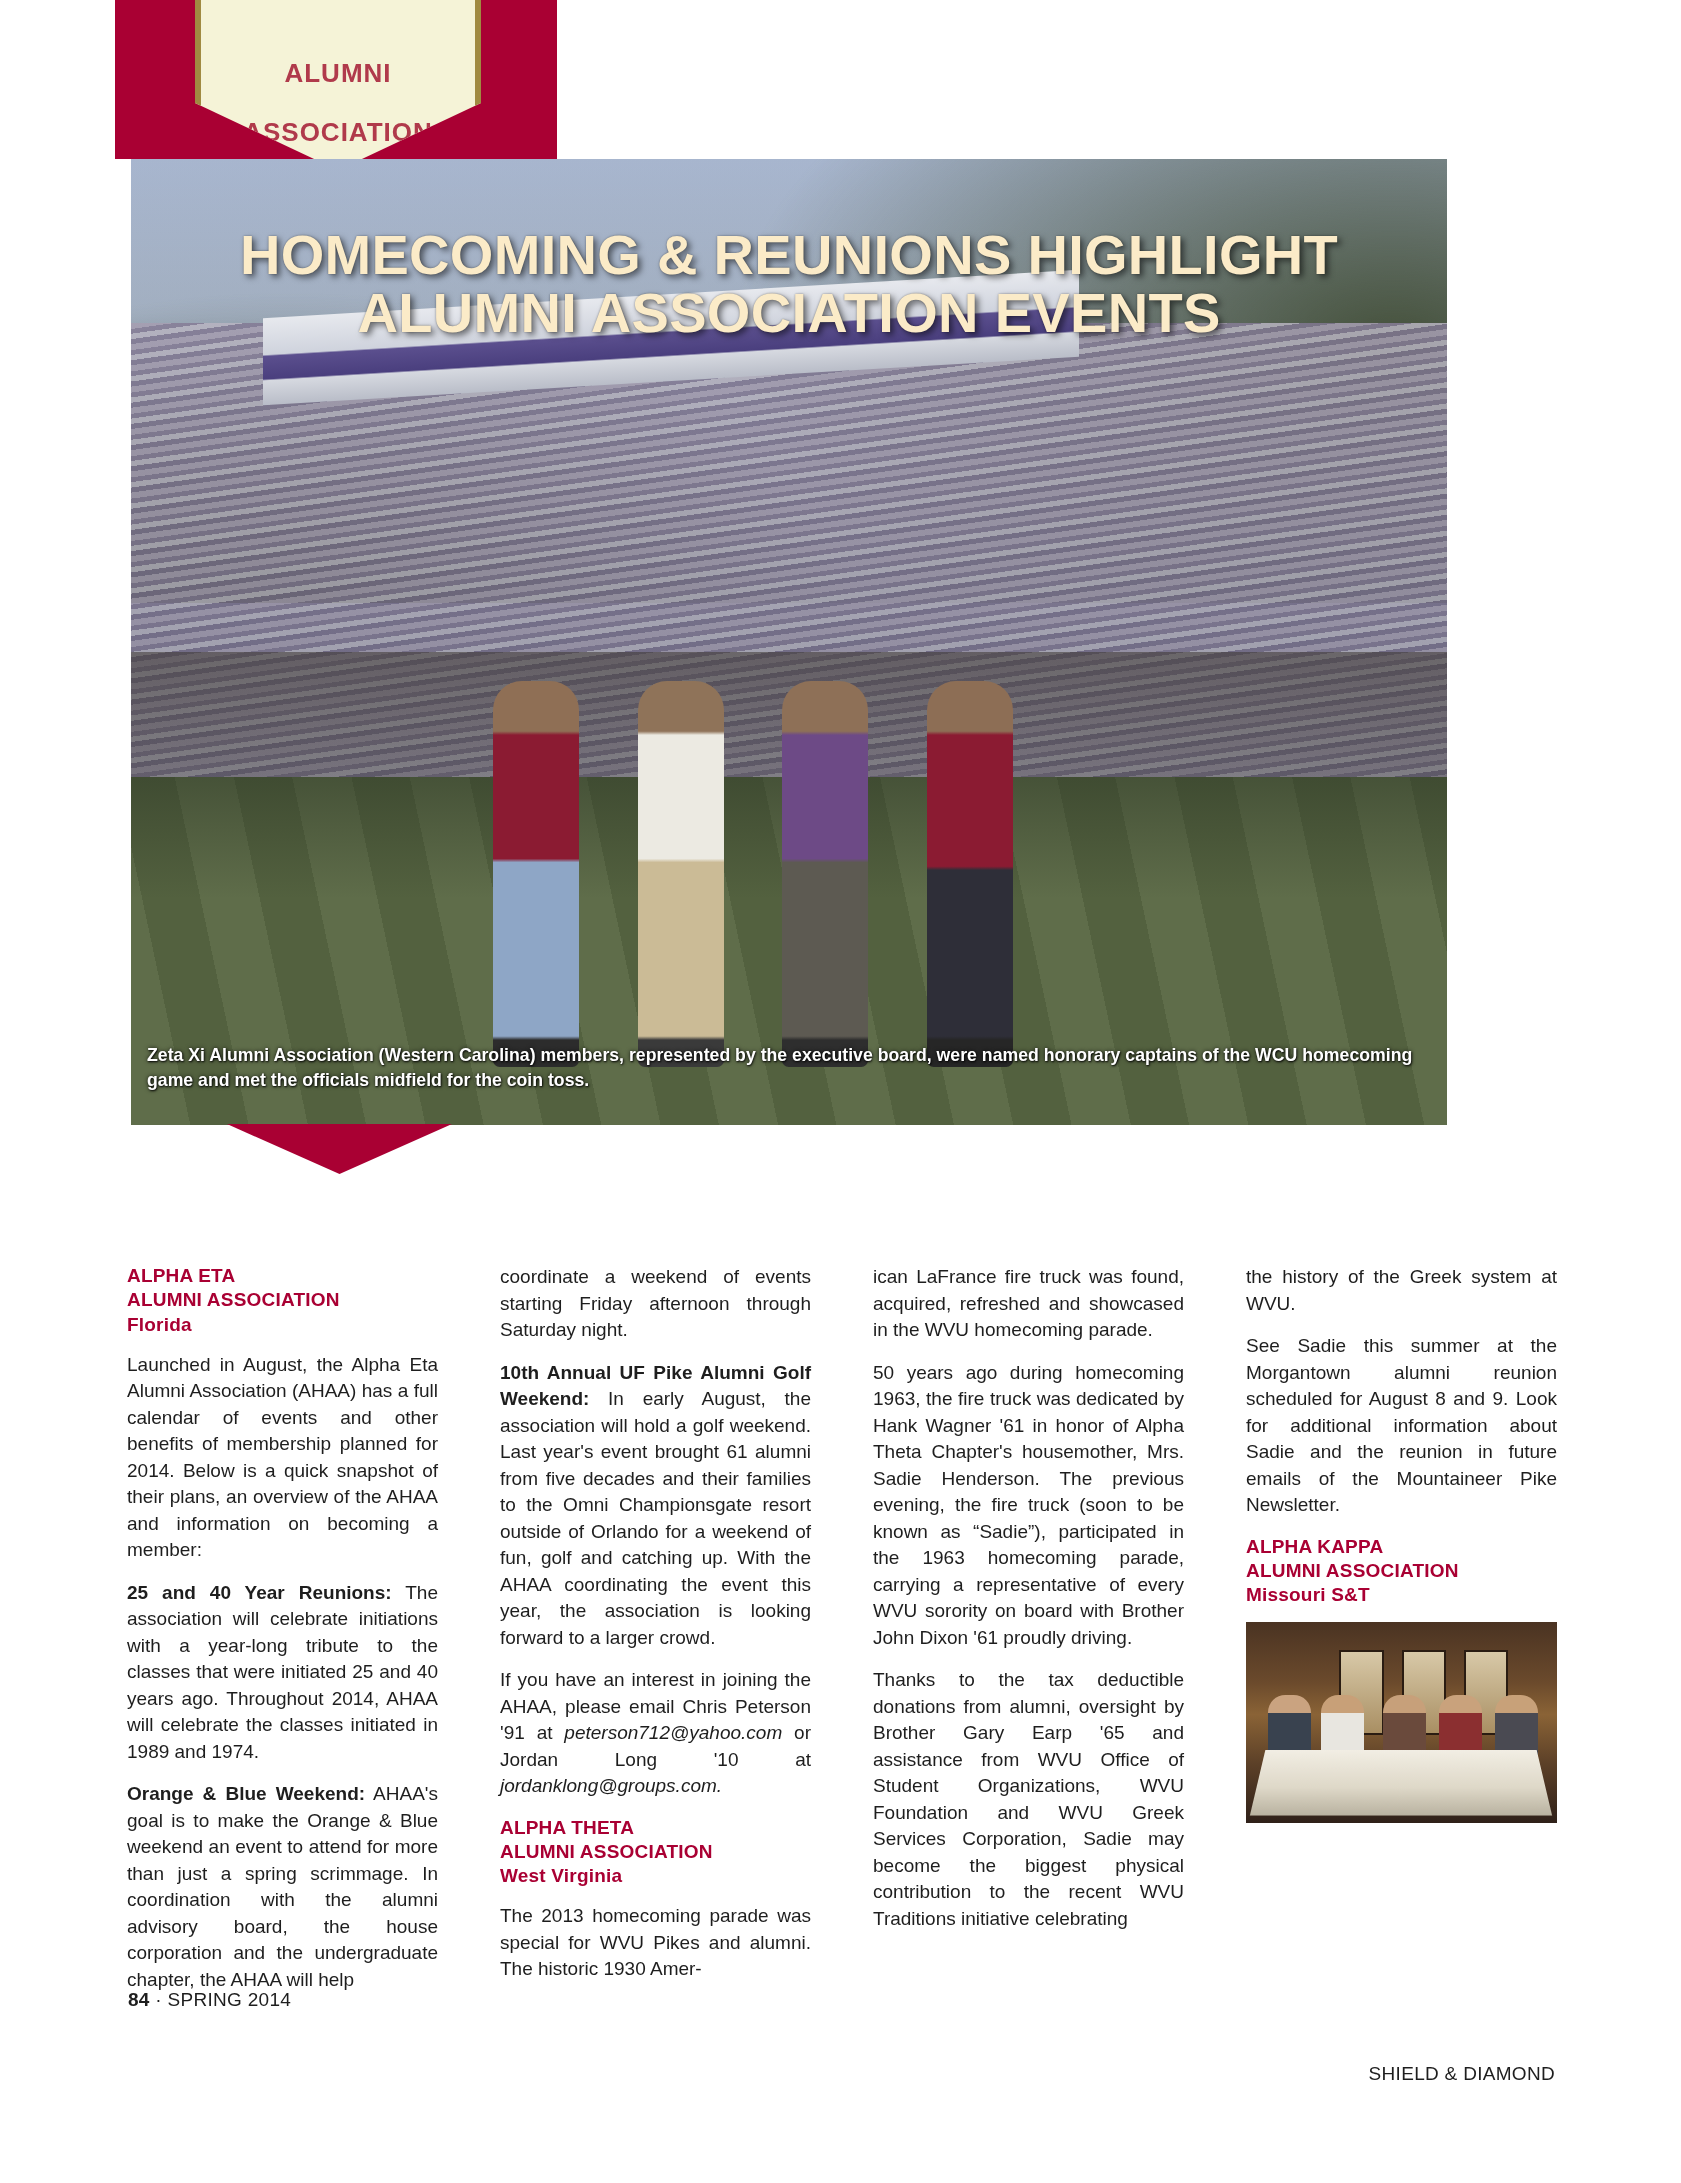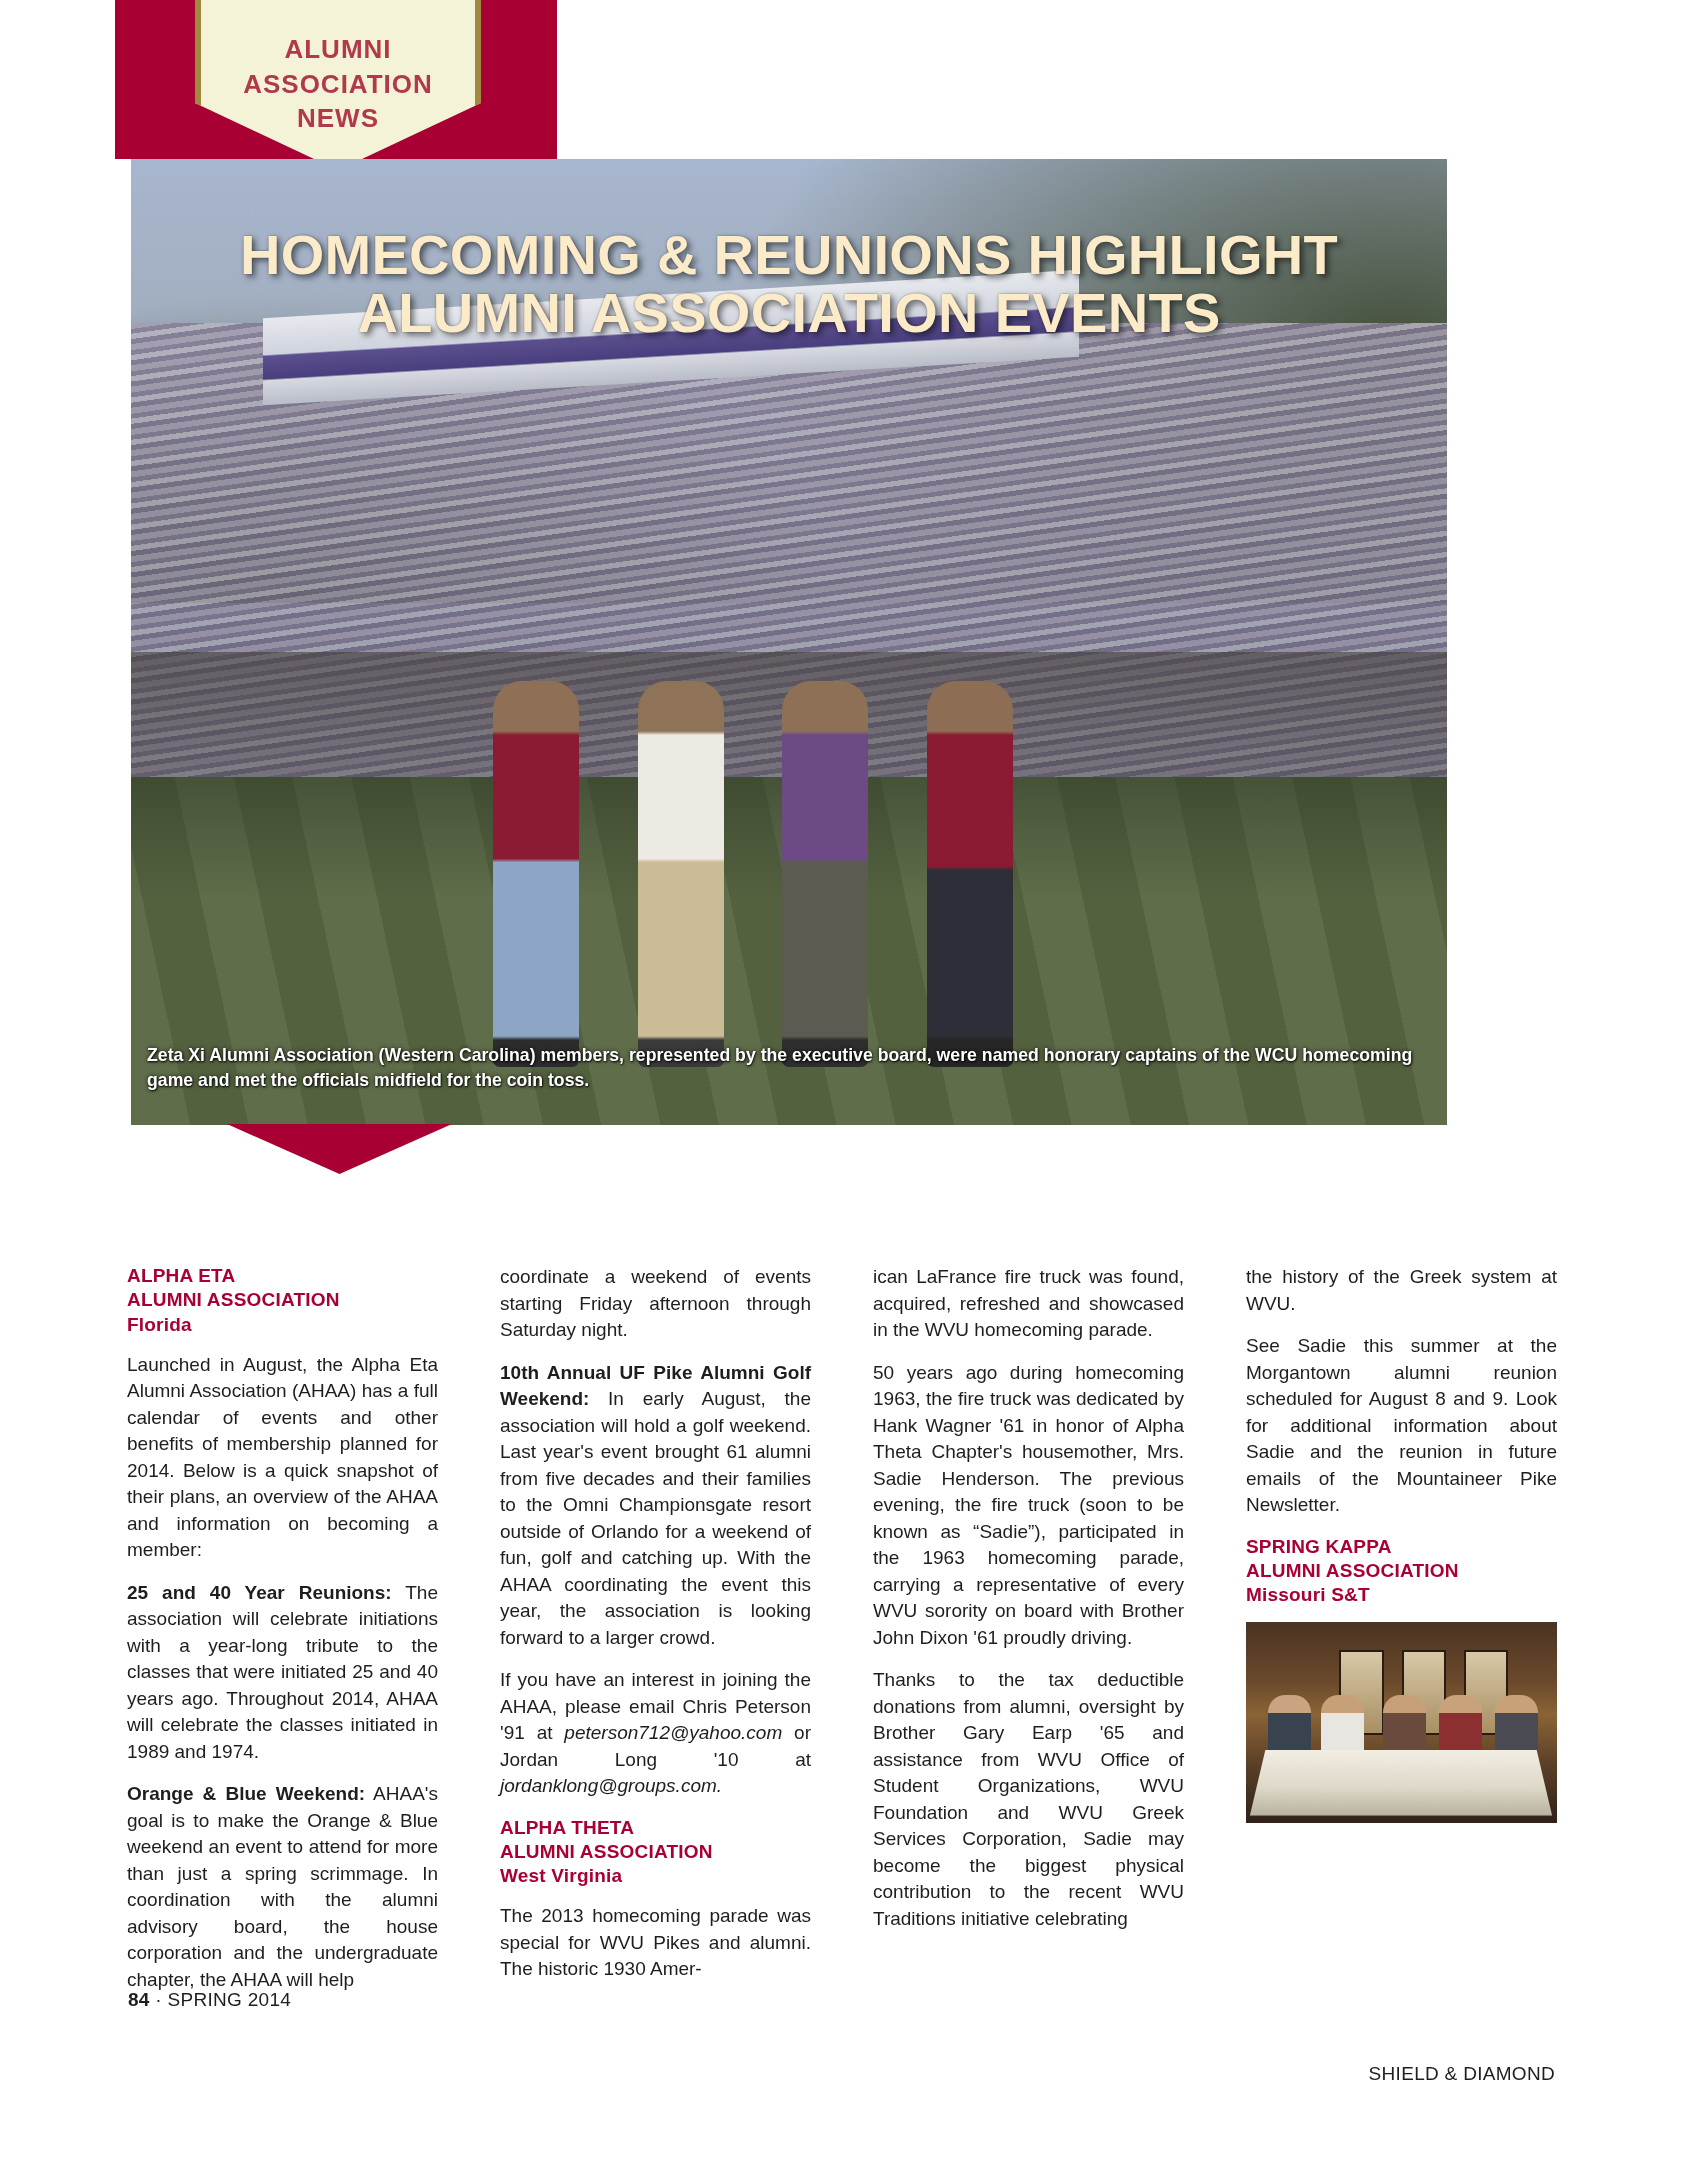--- a/index.html
+++ b/index.html
@@ -41,20 +41,21 @@
     justify-content: flex-start;
     padding-top: 39px;
   }
   #shield-badge .badge-line {
     color: #b03a4b;
     font-size: 26px;
     font-weight: bold;
     letter-spacing: 1px;
     line-height: 1.32;
     text-align: right;
+    margin-top: 24px;
   }
 
   
   #hero {
     position: absolute;
     left: 131px;
     top: 159px;
     width: 1316px;
     height: 966px;
     overflow: hidden;
@@ -328,21 +329,21 @@
   <div class="col">
     <p class="body">ican LaFrance fire truck was found, acquired, refreshed and showcased in the WVU homecoming parade.</p>
     <p class="body">50 years ago during homecoming 1963, the fire truck was dedicated by Hank Wagner '61 in honor of Alpha Theta Chapter's housemother, Mrs. Sadie Henderson. The previous evening, the fire truck (soon to be known as “Sadie”), participated in the 1963 homecoming parade, carrying a representative of every WVU sorority on board with Brother John Dixon '61 proudly driving.</p>
     <p class="body">Thanks to the tax deductible donations from alumni, oversight by Brother Gary Earp '65 and assistance from WVU Office of Student Organizations, WVU Foundation and WVU Greek Services Corporation, Sadie may become the biggest physical contribution to the recent WVU Traditions initiative celebrating</p>
   </div>
 
   <div class="col">
     <p class="body">the history of the Greek system at WVU.</p>
     <p class="body">See Sadie this summer at the Morgantown alumni reunion scheduled for August 8 and 9. Look for additional information about Sadie and the reunion in future emails of the Mountaineer Pike Newsletter.</p>
     <div class="kicker">
-      <div>SPRING KAPPA</div>
+      <div>ALPHA KAPPA</div>
       <div>ALUMNI ASSOCIATION</div>
       <div>Missouri S&amp;T</div>
     </div>
     <div id="ak-photo">
       <div class="wall"></div>
       <div class="window w1"></div>
       <div class="window w2"></div>
       <div class="window w3"></div>
       <div class="person p1"></div>
       <div class="person p2"></div>

